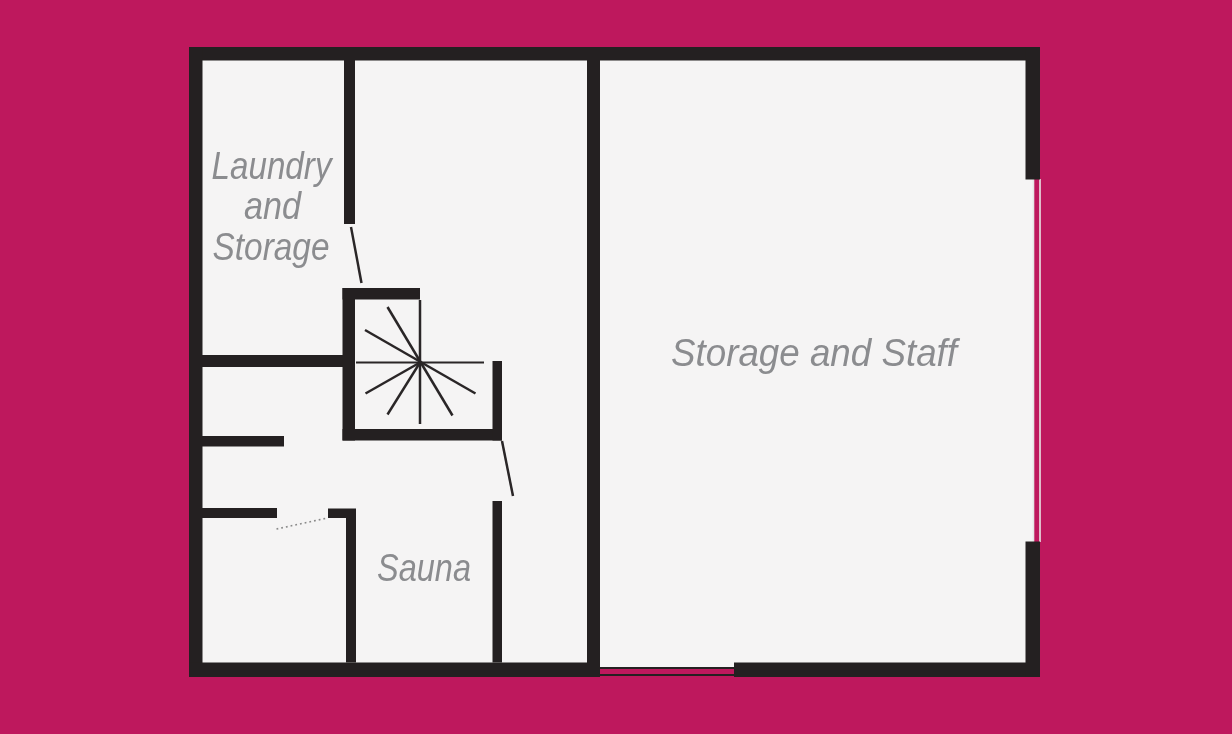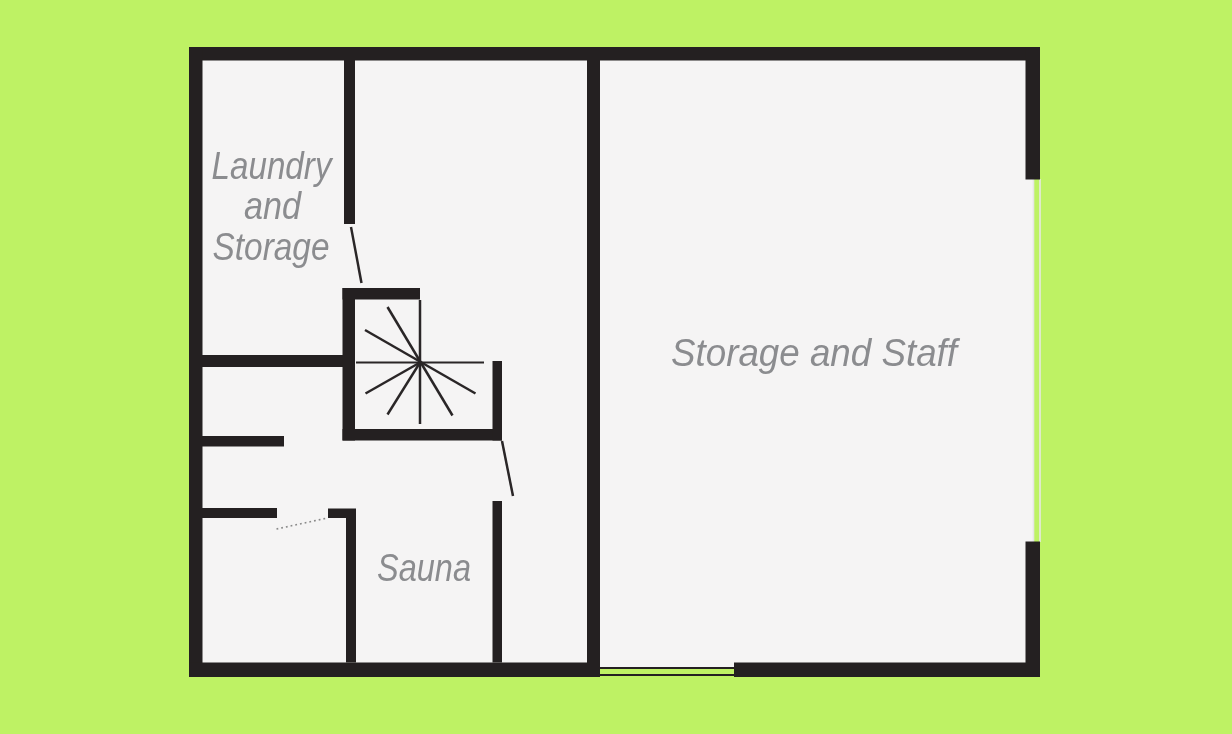--- a/index.html
+++ b/index.html
@@ -1,16 +1,16 @@
 <!DOCTYPE html>
 <html><head>
 <meta charset="utf-8">
 <style>
   html,body{margin:0;padding:0;background:#ffffff;}
-  .page{position:relative;width:1232px;height:734px;background:#bef264;overflow:hidden;}
+  .page{position:relative;width:1232px;height:734px;background:#be185d;overflow:hidden;}
   svg{position:absolute;top:0;left:0;filter:blur(0.45px);}
   text{font-family:"Liberation Sans", sans-serif;font-style:italic;fill:#8b8c8f;}
 </style>
 </head>
 <body>
 <div class="page">
 <svg width="1232" height="734" viewBox="0 0 1232 734">
 
   <rect x="202" y="60" width="824" height="603" fill="#f5f4f4"></rect>
 

